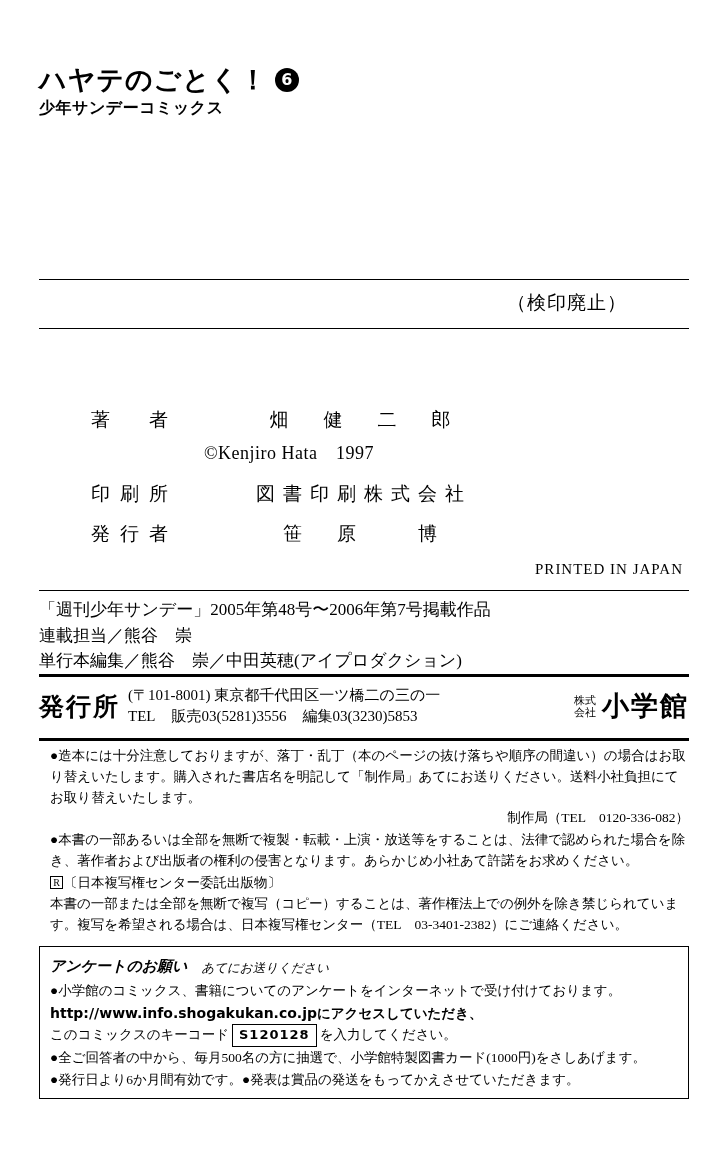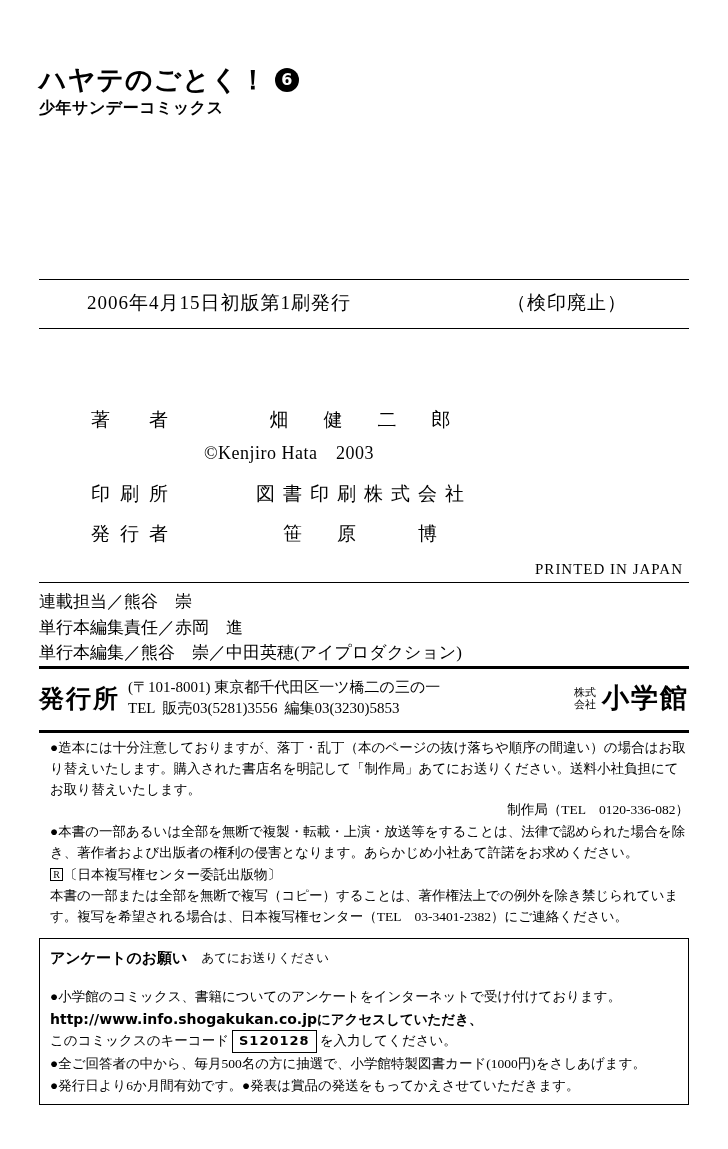--- a/index.html
+++ b/index.html
@@ -100,21 +100,21 @@
     padding-right: 150px;
     font-size: 18px;
     margin: -6px 0 16px 0;
     letter-spacing: 0.5px;
   }
   .printed-in {
     text-align: right;
     font-size: 15px;
     letter-spacing: 1px;
     margin-top: 10px;
-    margin-bottom: 4px;
+    margin-bottom: 12px;
     padding-right: 6px;
   }
 
   
   .serial-block {
     font-size: 17px;
     line-height: 1.5;
     padding-top: 6px;
   }
   .serial-block div { white-space: nowrap; }
@@ -133,21 +133,21 @@
     white-space: nowrap;
   }
   .publisher-addr {
     margin-left: 8px;
     font-size: 15px;
     line-height: 1.45;
     flex: 1;
   }
   .publisher-addr .tel-line {
     display: flex;
-    gap: 7px;
+    gap: 16px;
   }
   .kabushiki {
     font-size: 11px;
     line-height: 1.15;
     text-align: center;
     margin-right: 6px;
     white-space: nowrap;
   }
   .publisher-name {
     font-family: "DejaVu Sans", sans-serif;
@@ -181,23 +181,24 @@
     margin-top: 10px;
     padding: 7px 10px 8px 10px;
     font-size: 13.5px;
     line-height: 1.6;
   }
   .survey-head {
     font-family: "DejaVu Sans", sans-serif;
     font-weight: bold;
     font-size: 15px;
     display: flex;
-    align-items: center;
+    align-items: flex-end;
     gap: 14px;
-    margin-bottom: 16px;
+    margin-bottom: 2px;
+    font-style: italic;
   }
   .survey-head .sub {
     font-size: 12.5px;
     font-weight: normal;
     font-family: "Liberation Serif", serif;
   }
   .survey-box p { margin: 0; }
   .url-line {
     font-family: "DejaVu Sans", sans-serif;
     font-weight: bold;
@@ -229,48 +230,47 @@
       <span>ハヤテのごとく！</span>
       <span class="vol-badge">6</span>
     </div>
     <div class="series-line">少年サンデーコミックス</div>
   </div>
 
   <div style="height:160px"></div>
 
   <hr class="rule">
   <div class="pubdate-row">
-    <span class="pubdate-main">2006年4月15日初版第1刷発行</span>
     <span class="pubdate-note">（検印廃止）</span>
   </div>
   <hr class="rule">
 
   <div class="credits">
     <div class="credit-row">
       <span class="credit-label">著　者</span>
       <span class="credit-value">畑　健　二　郎</span>
     </div>
-    <div class="copyright-line">©Kenjiro Hata　2003</div>
+    <div class="copyright-line">©Kenjiro Hata　1997</div>
     <div class="credit-row">
       <span class="credit-label">印刷所</span>
       <span class="credit-value">図書印刷株式会社</span>
     </div>
     <div class="credit-row">
       <span class="credit-label">発行者</span>
       <span class="credit-value">笹　原　　博</span>
     </div>
   </div>
 
   <div class="printed-in">PRINTED IN JAPAN</div>
 
   <hr class="rule">
 
   <div class="serial-block">
+    <div>「週刊少年サンデー」2005年第48号〜2006年第7号掲載作品</div>
     <div>連載担当／熊谷　崇</div>
-    <div>単行本編集責任／赤岡　進</div>
     <div>単行本編集／熊谷　崇／中田英穂(アイプロダクション)</div>
   </div>
 
   <hr class="rule-thick">
 
   <div class="publisher-row">
     <span class="publisher-label">発行所</span>
     <span class="publisher-addr">
       <span>(〒101-8001) 東京都千代田区一ツ橋二の三の一</span>
       <span class="tel-line">

